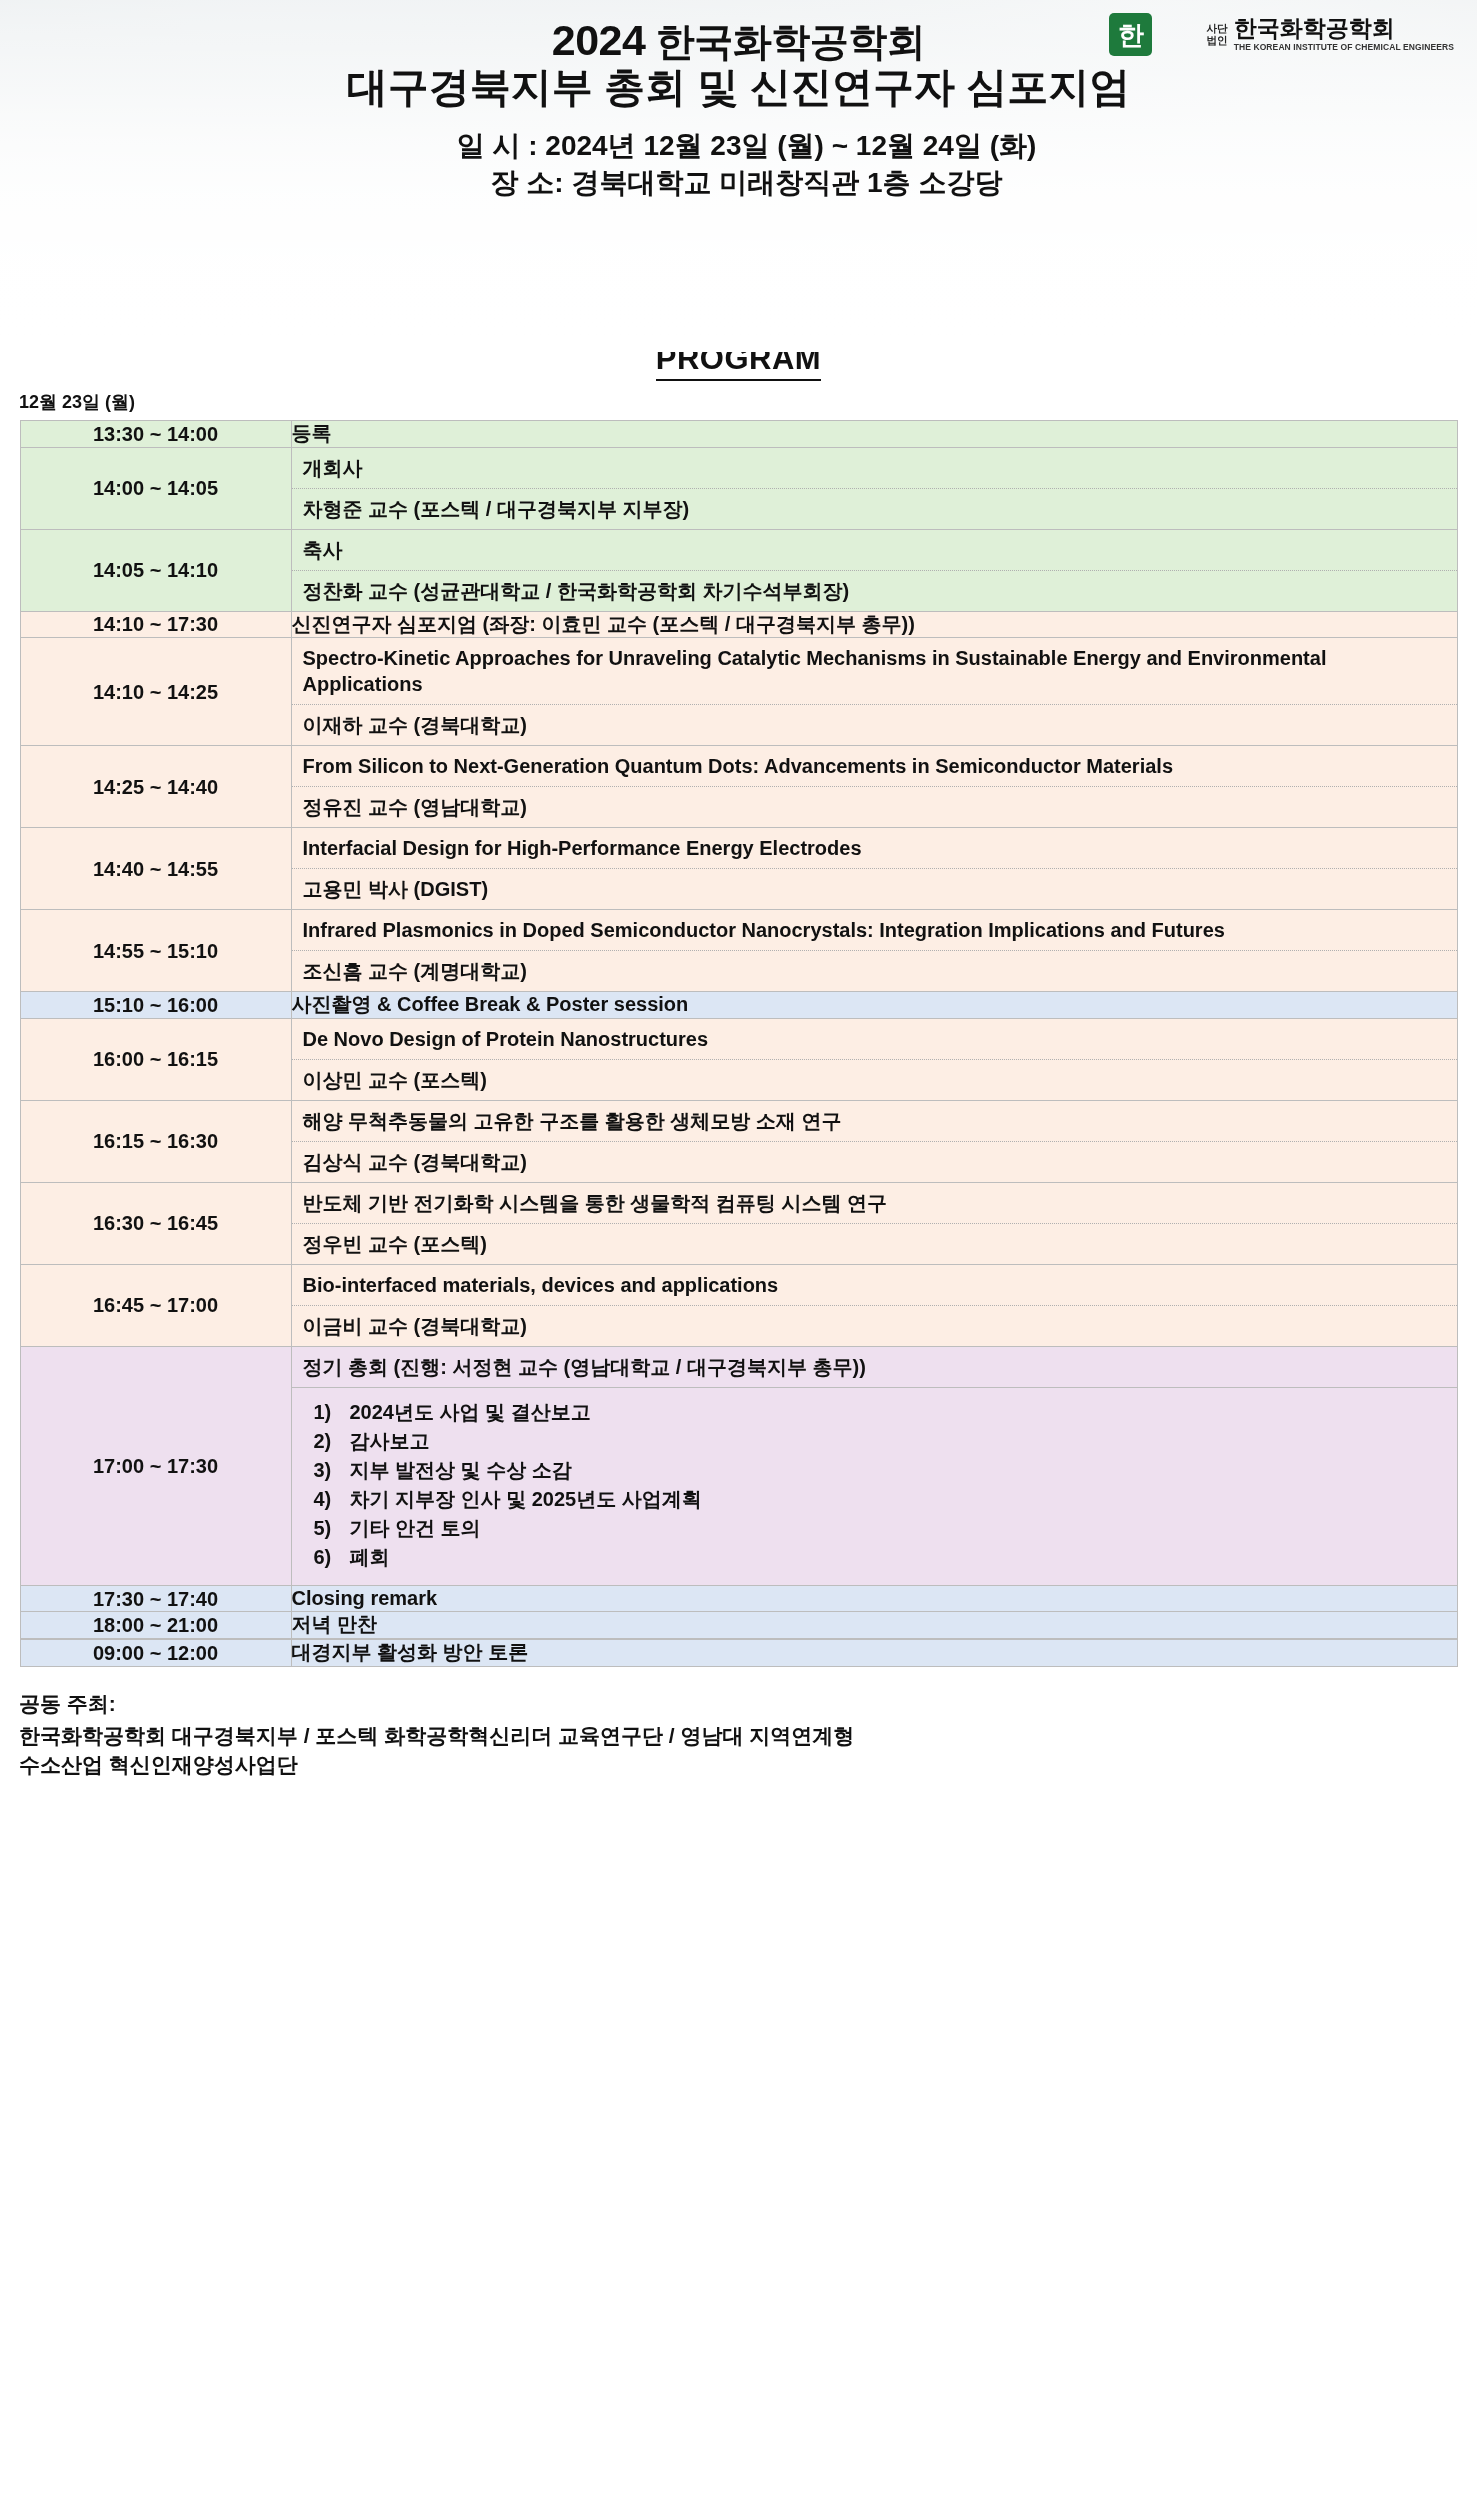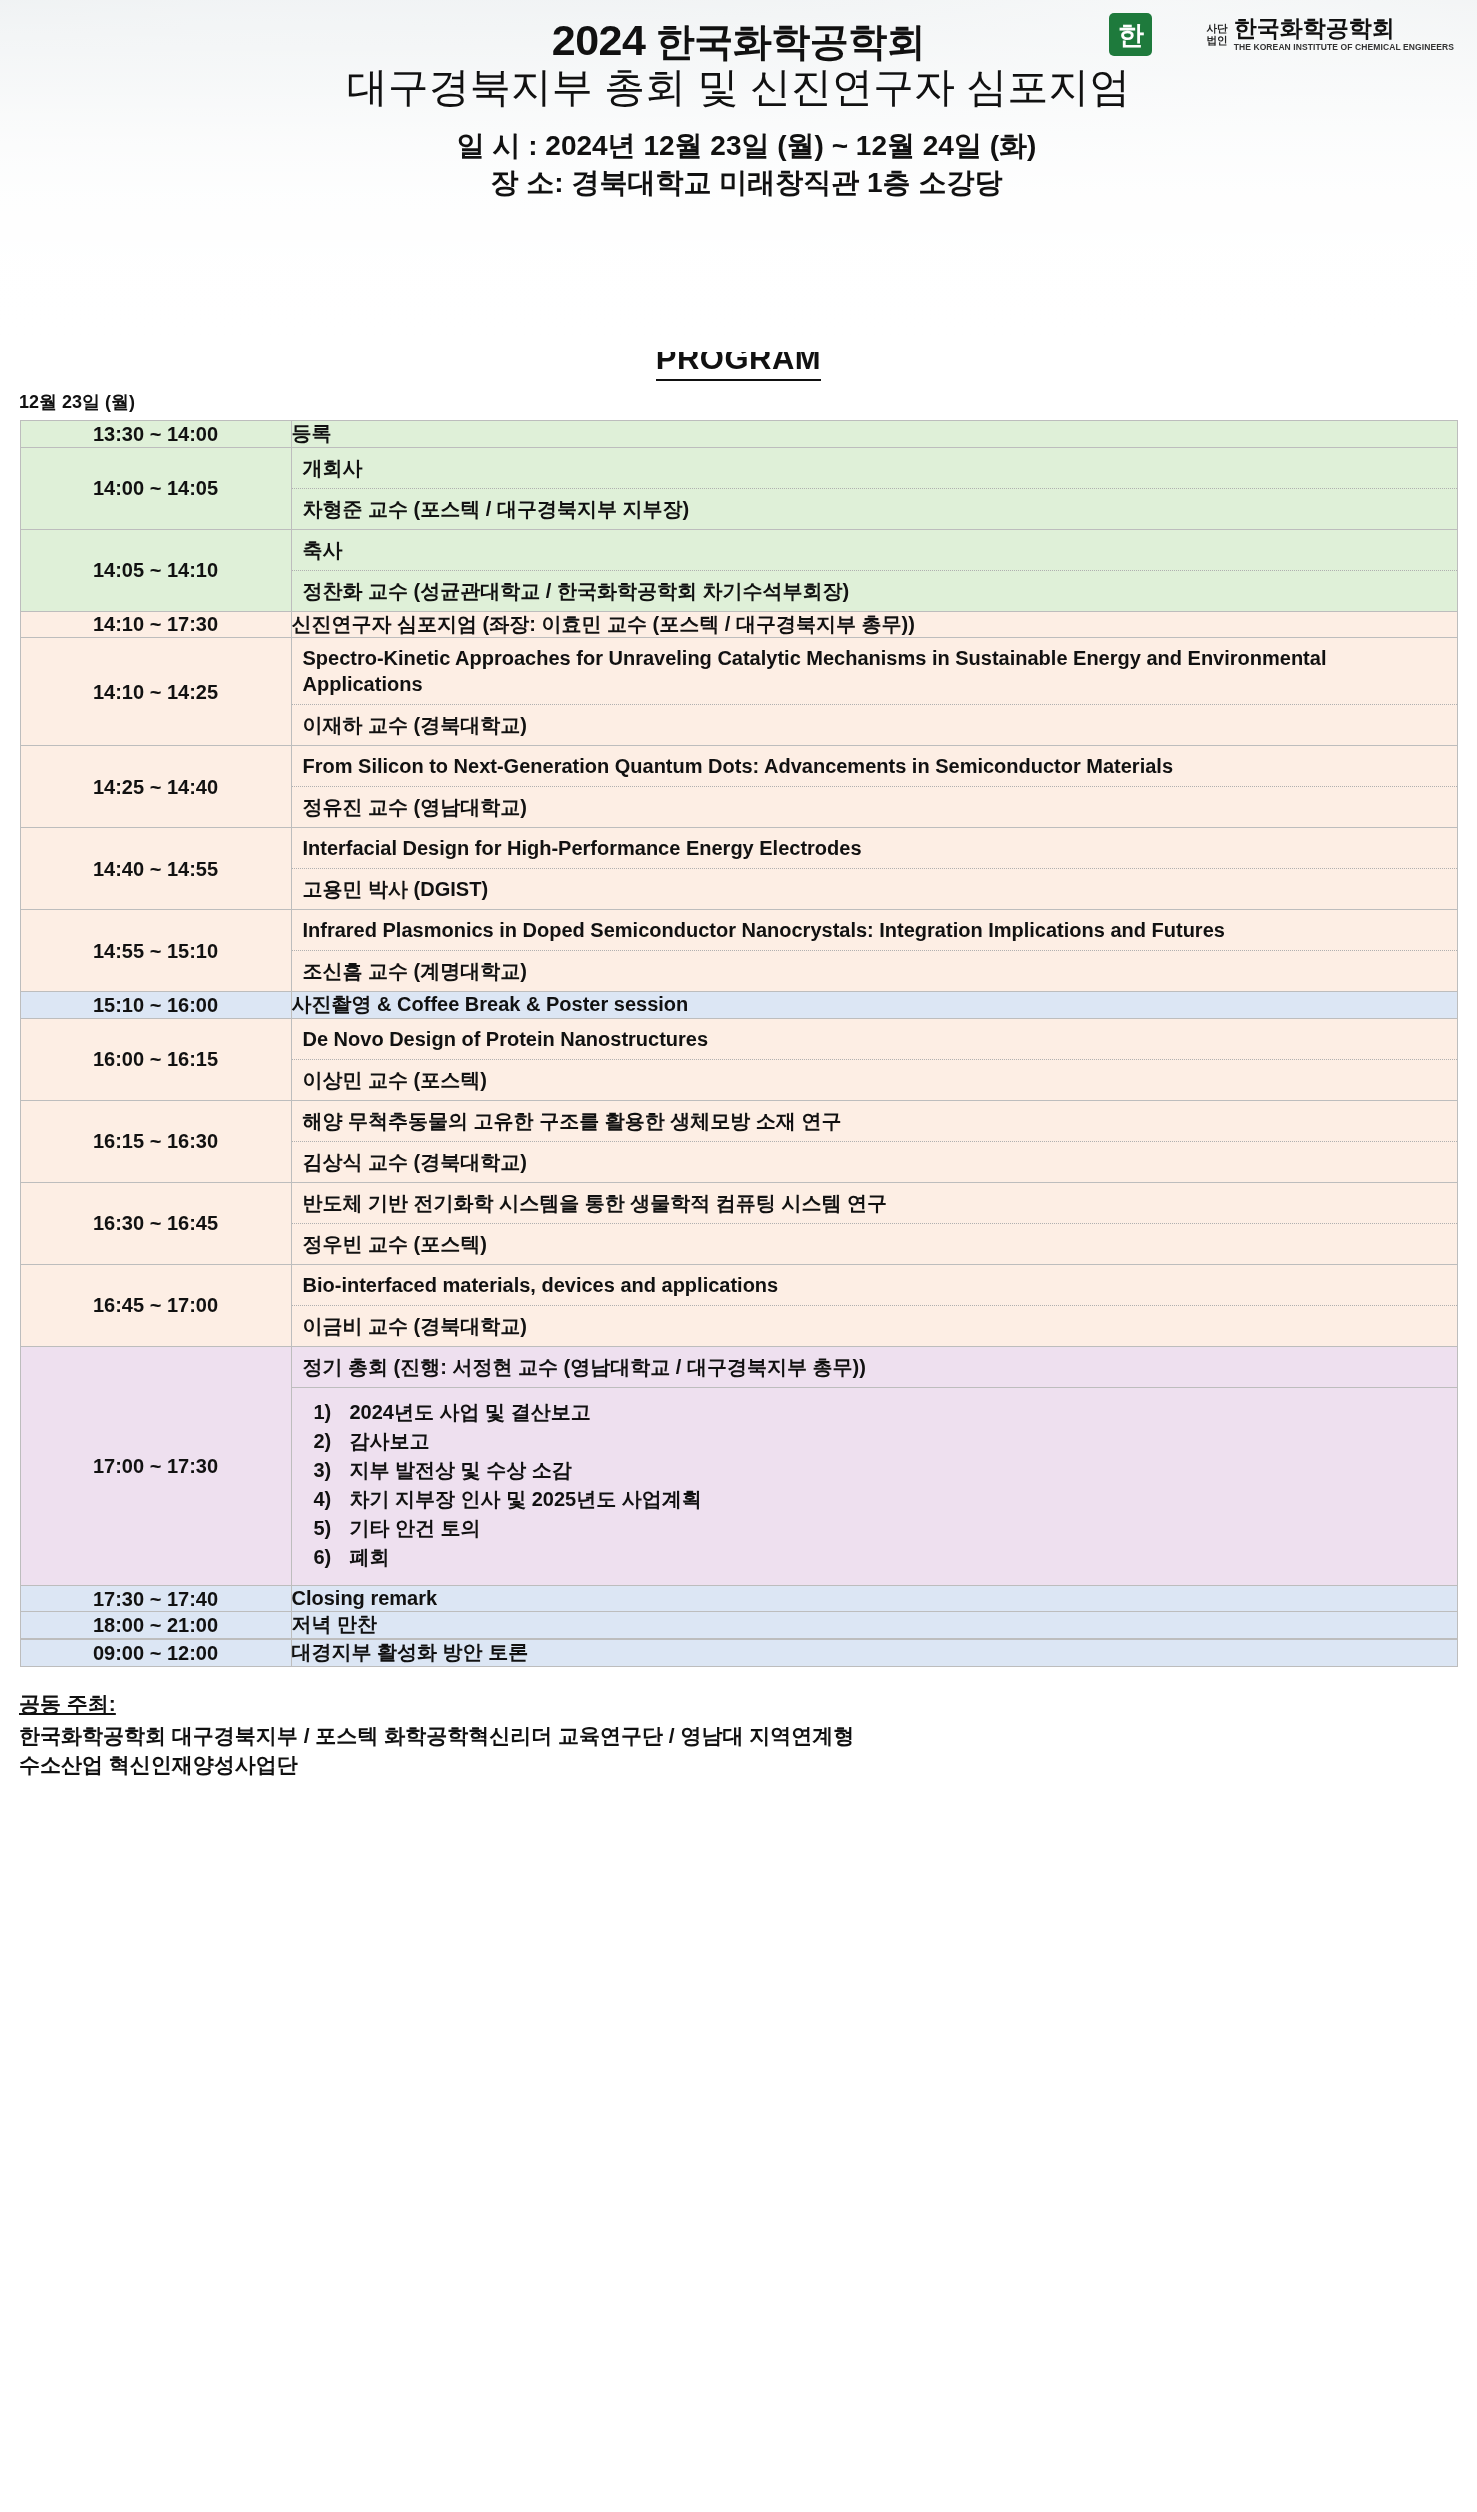--- a/index.html
+++ b/index.html
@@ -45,21 +45,21 @@
     font-weight: bold;
     letter-spacing: -0.5px;
     line-height: 1.12;
     color: #111111;
   }
   .title-line1 .year {
     font-size: 43px;
   }
   .title-line2 {
     font-size: 41px;
-    font-weight: normal;
+    font-weight: bold;
     line-height: 1.12;
     color: #111111;
     margin-top: 1px;
   }
   .subtitle {
     margin-top: 17px;
     font-size: 28px;
     font-weight: bold;
     line-height: 1.32;
     color: #111111;
@@ -196,21 +196,21 @@
   .agenda-num { display: inline-block; width: 36px; }
 
   
   .footer {
     margin: 23px 0 0 19px;
     font-size: 21px;
     font-weight: bold;
     line-height: 1.38;
     color: #111111;
   }
-  .footer .label { display: block; margin-bottom: 3px; text-decoration: underline; }
+  .footer .label { display: block; margin-bottom: 3px; }
 </style>
 </head>
 <body>
 
 <div class="page">
 
   <div class="banner">
 
     <div class="logo">
       <div class="logo-mark">한</div>

